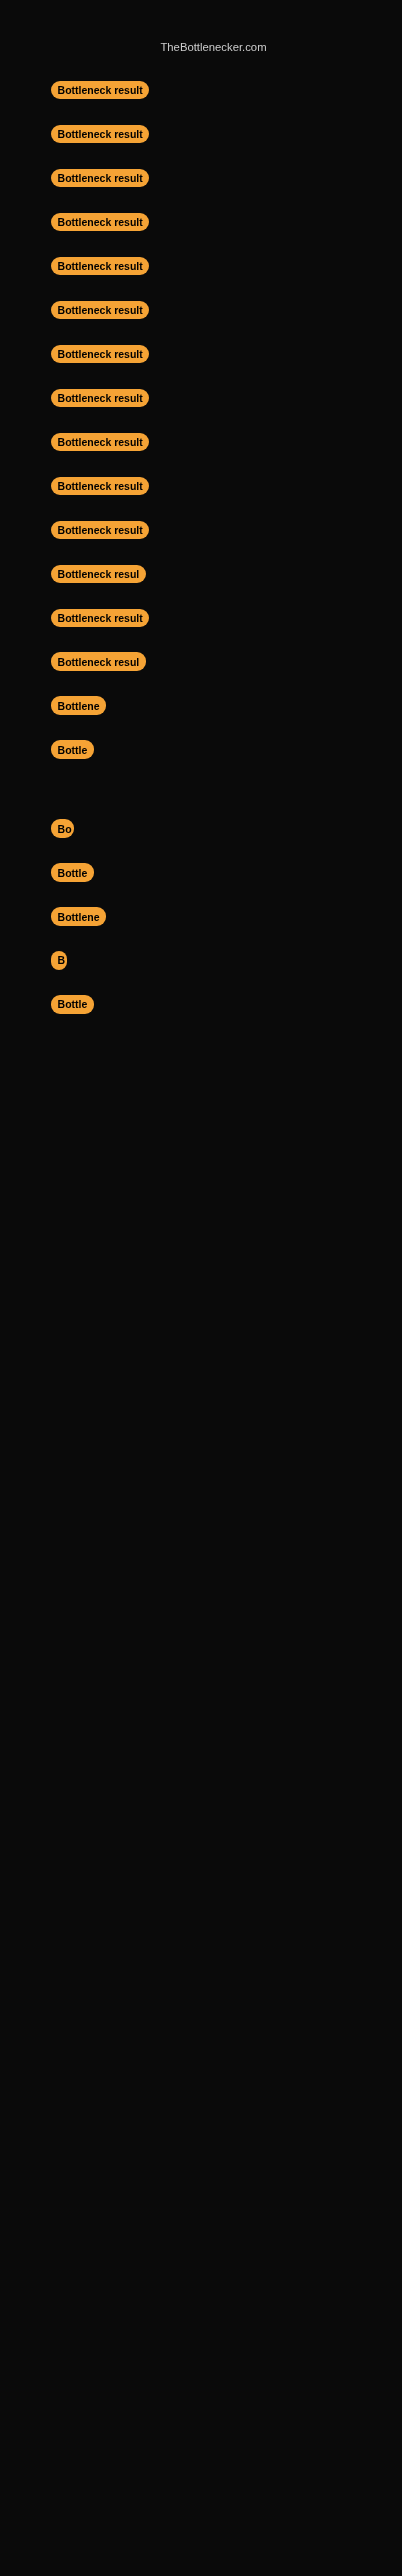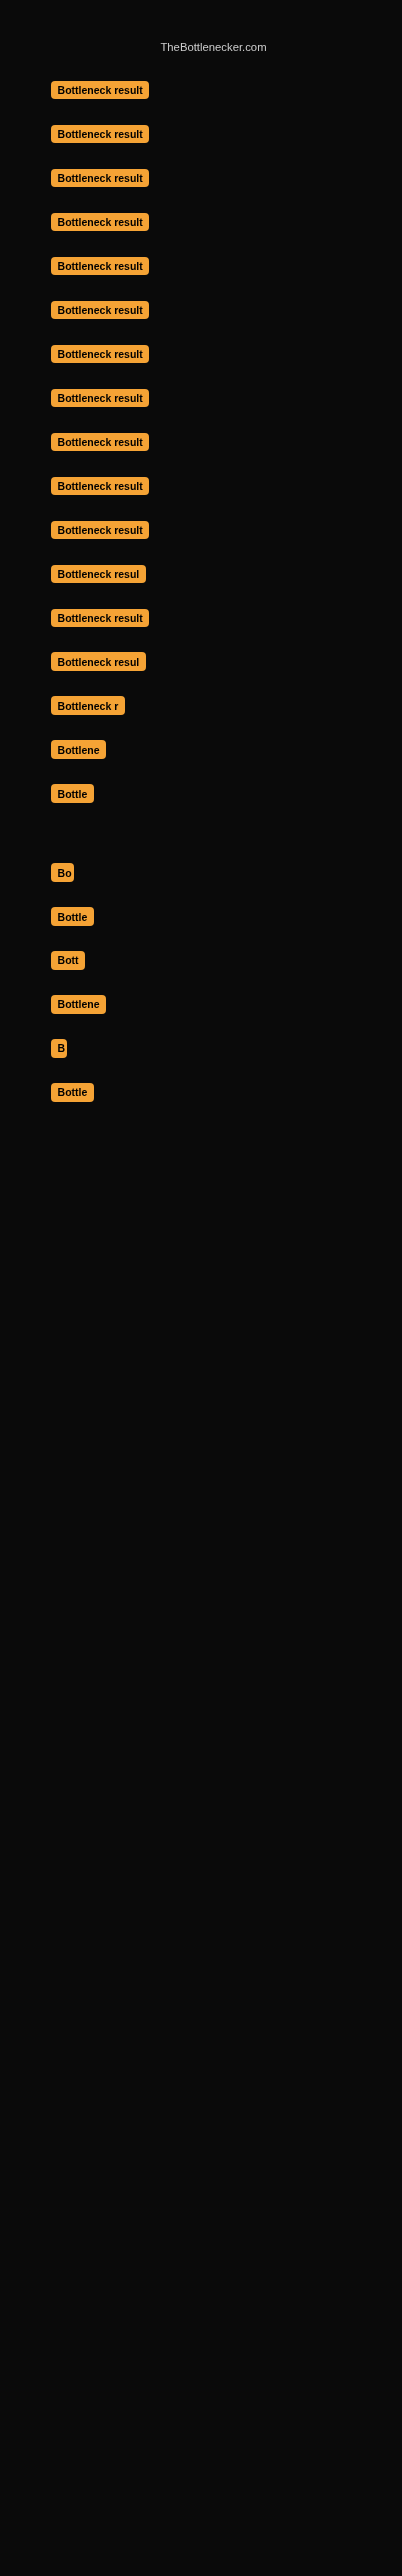--- a/index.html
+++ b/index.html
@@ -24,21 +24,21 @@
       font-weight: normal;
     }
 
     .bottleneck-badge {
       display: inline-block;
       background-color: #f5a335;
       color: #000000;
       font-size: 10.5px;
       font-weight: bold;
       padding: 3.2px 6.4px;
-      border-radius: 4px;
+      border-radius: 9px;
       white-space: nowrap;
       overflow: hidden;
     }
 
     .badge-row {
       margin: 0 0 0 0;
       padding: 11.3px 3.2px 11.3px 3.2px;
     }
   </style>
 </head>
@@ -54,24 +54,22 @@
       <div class="badge-row"><span class="bottleneck-badge" style="max-width: 105px;">Bottleneck result</span></div>
       <div class="badge-row"><span class="bottleneck-badge" style="max-width: 105px;">Bottleneck result</span></div>
       <div class="badge-row"><span class="bottleneck-badge" style="max-width: 105px;">Bottleneck result</span></div>
       <div class="badge-row"><span class="bottleneck-badge" style="max-width: 105px;">Bottleneck result</span></div>
       <div class="badge-row"><span class="bottleneck-badge" style="max-width: 105px;">Bottleneck result</span></div>
       <div class="badge-row"><span class="bottleneck-badge" style="max-width: 105px;">Bottleneck result</span></div>
       <div class="badge-row"><span class="bottleneck-badge" style="max-width: 105px;">Bottleneck result</span></div>
       <div class="badge-row"><span class="bottleneck-badge" style="max-width: 97px;">Bottleneck resul</span></div>
       <div class="badge-row"><span class="bottleneck-badge" style="max-width: 105px;">Bottleneck result</span></div>
       <div class="badge-row"><span class="bottleneck-badge" style="max-width: 95px;">Bottleneck resul</span></div>
-      <div class="badge-row"><span class="bottleneck-badge" style="max-width: 76px;">Bottleneck r</span></div>
       <div class="badge-row"><span class="bottleneck-badge" style="max-width: 60px;">Bottlene</span></div>
       <div class="badge-row"><span class="bottleneck-badge" style="max-width: 47px;">Bottle</span></div>
       <div class="badge-row"><span class="bottleneck-badge" style="max-width: 22.5px; margin-top: 35px;">Bo</span></div>
       <div class="badge-row"><span class="bottleneck-badge" style="max-width: 47px;">Bottle</span></div>
-      <div class="badge-row"><span class="bottleneck-badge" style="max-width: 34px;">Bott</span></div>
       <div class="badge-row"><span class="bottleneck-badge" style="max-width: 58px;">Bottlene</span></div>
       <div class="badge-row"><span class="bottleneck-badge" style="max-width: 16px;">B</span></div>
       <div class="badge-row"><span class="bottleneck-badge" style="max-width: 47px;">Bottle</span></div>
     </div>
 </div>
 
 
 </body></html>

